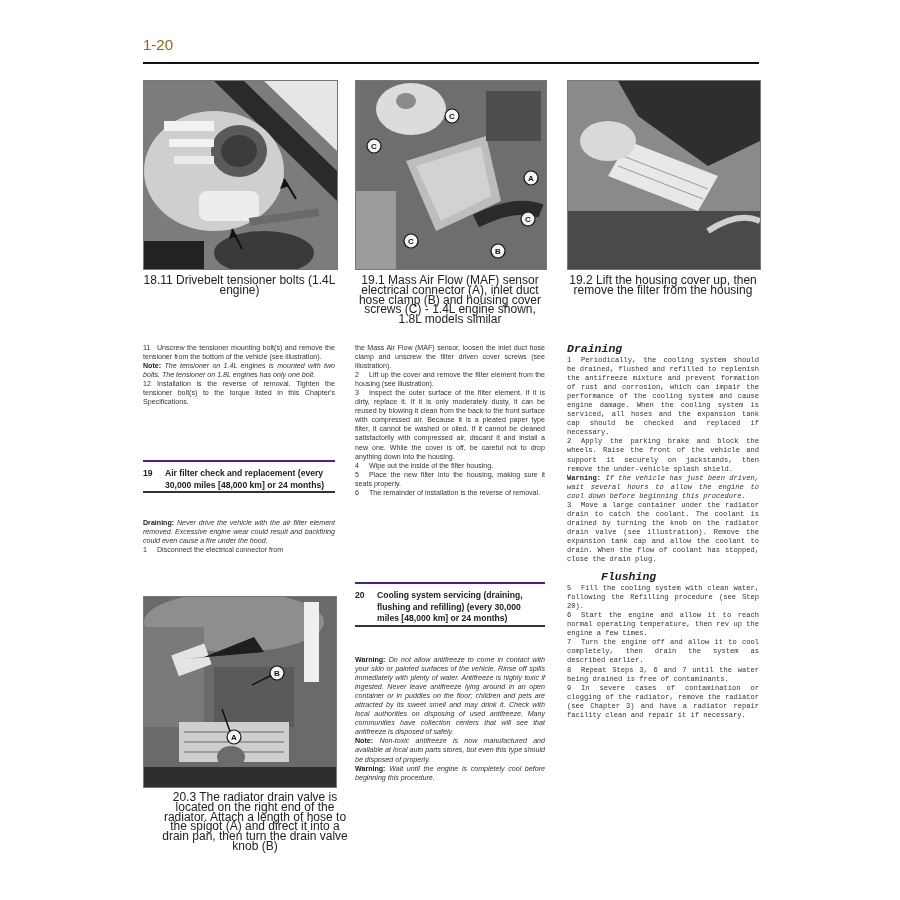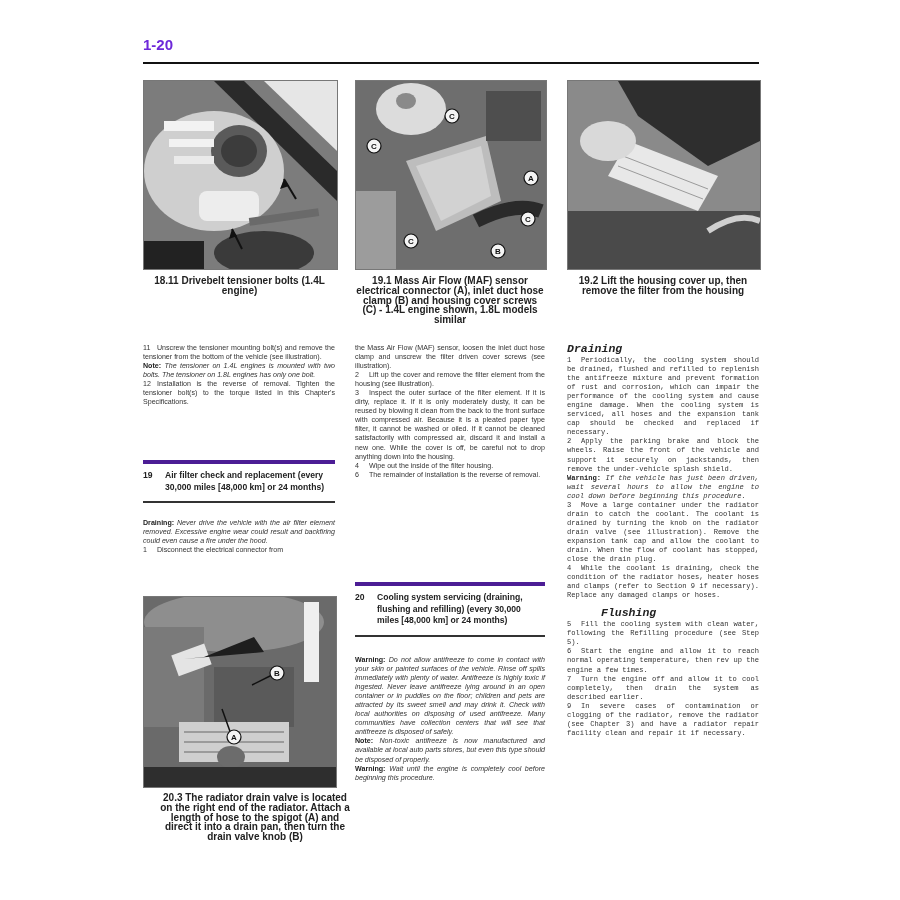--- a/index.html
+++ b/index.html
@@ -1,33 +1,33 @@
 <!DOCTYPE html>
 <html><head>
 <meta charset="utf-8">
 <style>
   html, body { margin:0; padding:0; background:#ffffff; }
   body { width:900px; height:900px; position:relative; overflow:hidden; font-family:"Liberation Sans", sans-serif; color:#222; }
   .page { position:absolute; left:143px; top:30px; width:616px; height:830px; }
   .header { position:absolute; left:0; top:6px; width:616px; height:22px; }
-  .page-num { position:absolute; left:0; top:0; font-size:15px; font-weight:bold; color:#6d28d9; }
+  .page-num { position:absolute; left:0; top:0; font-size:15px; font-weight:normal; color:#a16207; }
   .chapter-title { position:absolute; left:168px; top:2px; font-size:12.5px; font-weight:bold; color:#111; }
   .header-rule { position:absolute; left:0; top:26px; width:616px; height:2px; background:#111; }
 
   .photo { position:absolute; border:1px solid #777; overflow:hidden; }
   .photo svg { width:100%; height:100%; display:block; }
-  .caption { position:absolute; font-size:10px; font-weight:bold; text-align:center; line-height:9.8px; color:#222; }
+  .caption { position:absolute; font-size:12px; font-weight:normal; text-align:center; line-height:9.8px; color:#222; }
 
   .col { position:absolute; font-size:7.1px; line-height:9.05px; color:#333; text-align:justify; }
   .col p { margin:0; }
   .col .it { font-style:italic; }
   .col .b { font-weight:bold; color:#222; }
   .col .step { display:inline-block; width:14px; }
 
-  .section-head { position:absolute; border-top:4px solid #4c1d95; border-bottom:2px solid #333; padding:6px 0 8px 0; font-size:8.6px; font-weight:bold; line-height:11.5px; color:#222; }
+  .section-head { position:absolute; border-top:2px solid #4c1d95; border-bottom:2px solid #333; padding:6px 0 0 0; font-size:8.6px; font-weight:bold; line-height:11.5px; color:#222; }
   .section-head .num { position:absolute; left:0; top:6px; }
   .section-head .txt { margin-left:22px; display:block; }
 
   .subhead { font-size:11.5px; font-weight:bold; font-style:italic; color:#222; margin:0 0 1px 0; line-height:14px; }
 </style>
 </head>
 <body>
 
 <div class="page">
 
@@ -150,41 +150,42 @@
       </g>
     </svg>
   </div>
   <div class="caption" style="left:16px;top:763px;width:192px;">20.3 The radiator drain valve is located on the right end of the radiator. Attach a length of hose to the spigot (A) and direct it into a drain pan, then turn the drain valve knob (B)</div>
 
   <div class="col" style="left:212px;top:314px;width:190px;">
     <p>the Mass Air Flow (MAF) sensor, loosen the inlet duct hose clamp and unscrew the filter driven cover screws (see illustration).</p>
     <p><span class="step">2</span><span>Lift up the cover and remove the filter element from the housing (see illustration).</span></p>
     <p><span class="step">3</span><span>Inspect the outer surface of the filter element. If it is dirty, replace it. If it is only moderately dusty, it can be reused by blowing it clean from the back to the front surface with compressed air. Because it is a pleated paper type filter, it cannot be washed or oiled. If it cannot be cleaned satisfactorily with compressed air, discard it and install a new one. While the cover is off, be careful not to drop anything down into the housing.</span></p>
     <p><span class="step">4</span><span>Wipe out the inside of the filter housing.</span></p>
+    <p><span class="step">5</span><span>Place the new filter into the housing, making sure it seats properly.</span></p>
     <p><span class="step">6</span><span>The remainder of installation is the reverse of removal.</span></p>
   </div>
 
   <div class="section-head" style="left:212px;top:552px;width:190px;">
     <span class="num">20</span>
     <span class="txt">Cooling system servicing (draining, flushing and refilling) (every 30,000 miles [48,000 km] or 24 months)</span>
   </div>
 
   <div class="col" style="left:212px;top:626px;width:190px;">
     <p><span class="b">Warning:</span> <span class="it">Do not allow antifreeze to come in contact with your skin or painted surfaces of the vehicle. Rinse off spills immediately with plenty of water. Antifreeze is highly toxic if ingested. Never leave antifreeze lying around in an open container or in puddles on the floor; children and pets are attracted by its sweet smell and may drink it. Check with local authorities on disposing of used antifreeze. Many communities have collection centers that will see that antifreeze is disposed of safely.</span></p>
     <p><span class="b">Note:</span> <span class="it">Non-toxic antifreeze is now manufactured and available at local auto parts stores, but even this type should be disposed of properly.</span></p>
     <p><span class="b">Warning:</span> <span class="it">Wait until the engine is completely cool before beginning this procedure.</span></p>
   </div>
 
   <div class="col" style="left:424px;top:312px;width:192px;font-family:Liberation Mono, monospace;">
     <p class="subhead">Draining</p>
     <p><span class="step">1</span><span>Periodically, the cooling system should be drained, flushed and refilled to replenish the antifreeze mixture and prevent formation of rust and corrosion, which can impair the performance of the cooling system and cause engine damage. When the cooling system is serviced, all hoses and the expansion tank cap should be checked and replaced if necessary.</span></p>
     <p><span class="step">2</span><span>Apply the parking brake and block the wheels. Raise the front of the vehicle and support it securely on jackstands, then remove the under-vehicle splash shield.</span></p>
     <p><span class="b">Warning:</span> <span class="it">If the vehicle has just been driven, wait several hours to allow the engine to cool down before beginning this procedure.</span></p>
     <p><span class="step">3</span><span>Move a large container under the radiator drain to catch the coolant. The coolant is drained by turning the knob on the radiator drain valve (see illustration). Remove the expansion tank cap and allow the coolant to drain. When the flow of coolant has stopped, close the drain plug.</span></p>
-    <p><span class="step">4</span><span>While the coolant is draining, check the condition of the radiator hoses, heater hoses and clamps (refer to Section 9 if necessary). Replace any damaged clamps or hoses.</span></p>
     <p class="subhead" style="margin-top:6px;margin-left:34px;">Flushing</p>
-    <p><span class="step">5</span><span>Fill the cooling system with clean water, following the Refilling procedure (see Step 5).</span></p>
+    <p><span class="step">5</span><span>Fill the cooling system with clean water, following the Refilling procedure (see Step 20).</span></p>
     <p><span class="step">6</span><span>Start the engine and allow it to reach normal operating temperature, then rev up the engine a few times.</span></p>
     <p><span class="step">7</span><span>Turn the engine off and allow it to cool completely, then drain the system as described earlier.</span></p>
+    <p><span class="step">8</span><span>Repeat Steps 3, 6 and 7 until the water being drained is free of contaminants.</span></p>
     <p><span class="step">9</span><span>In severe cases of contamination or clogging of the radiator, remove the radiator (see Chapter 3) and have a radiator repair facility clean and repair it if necessary.</span></p>
   </div>
 
 </div>
 
 </body></html>

